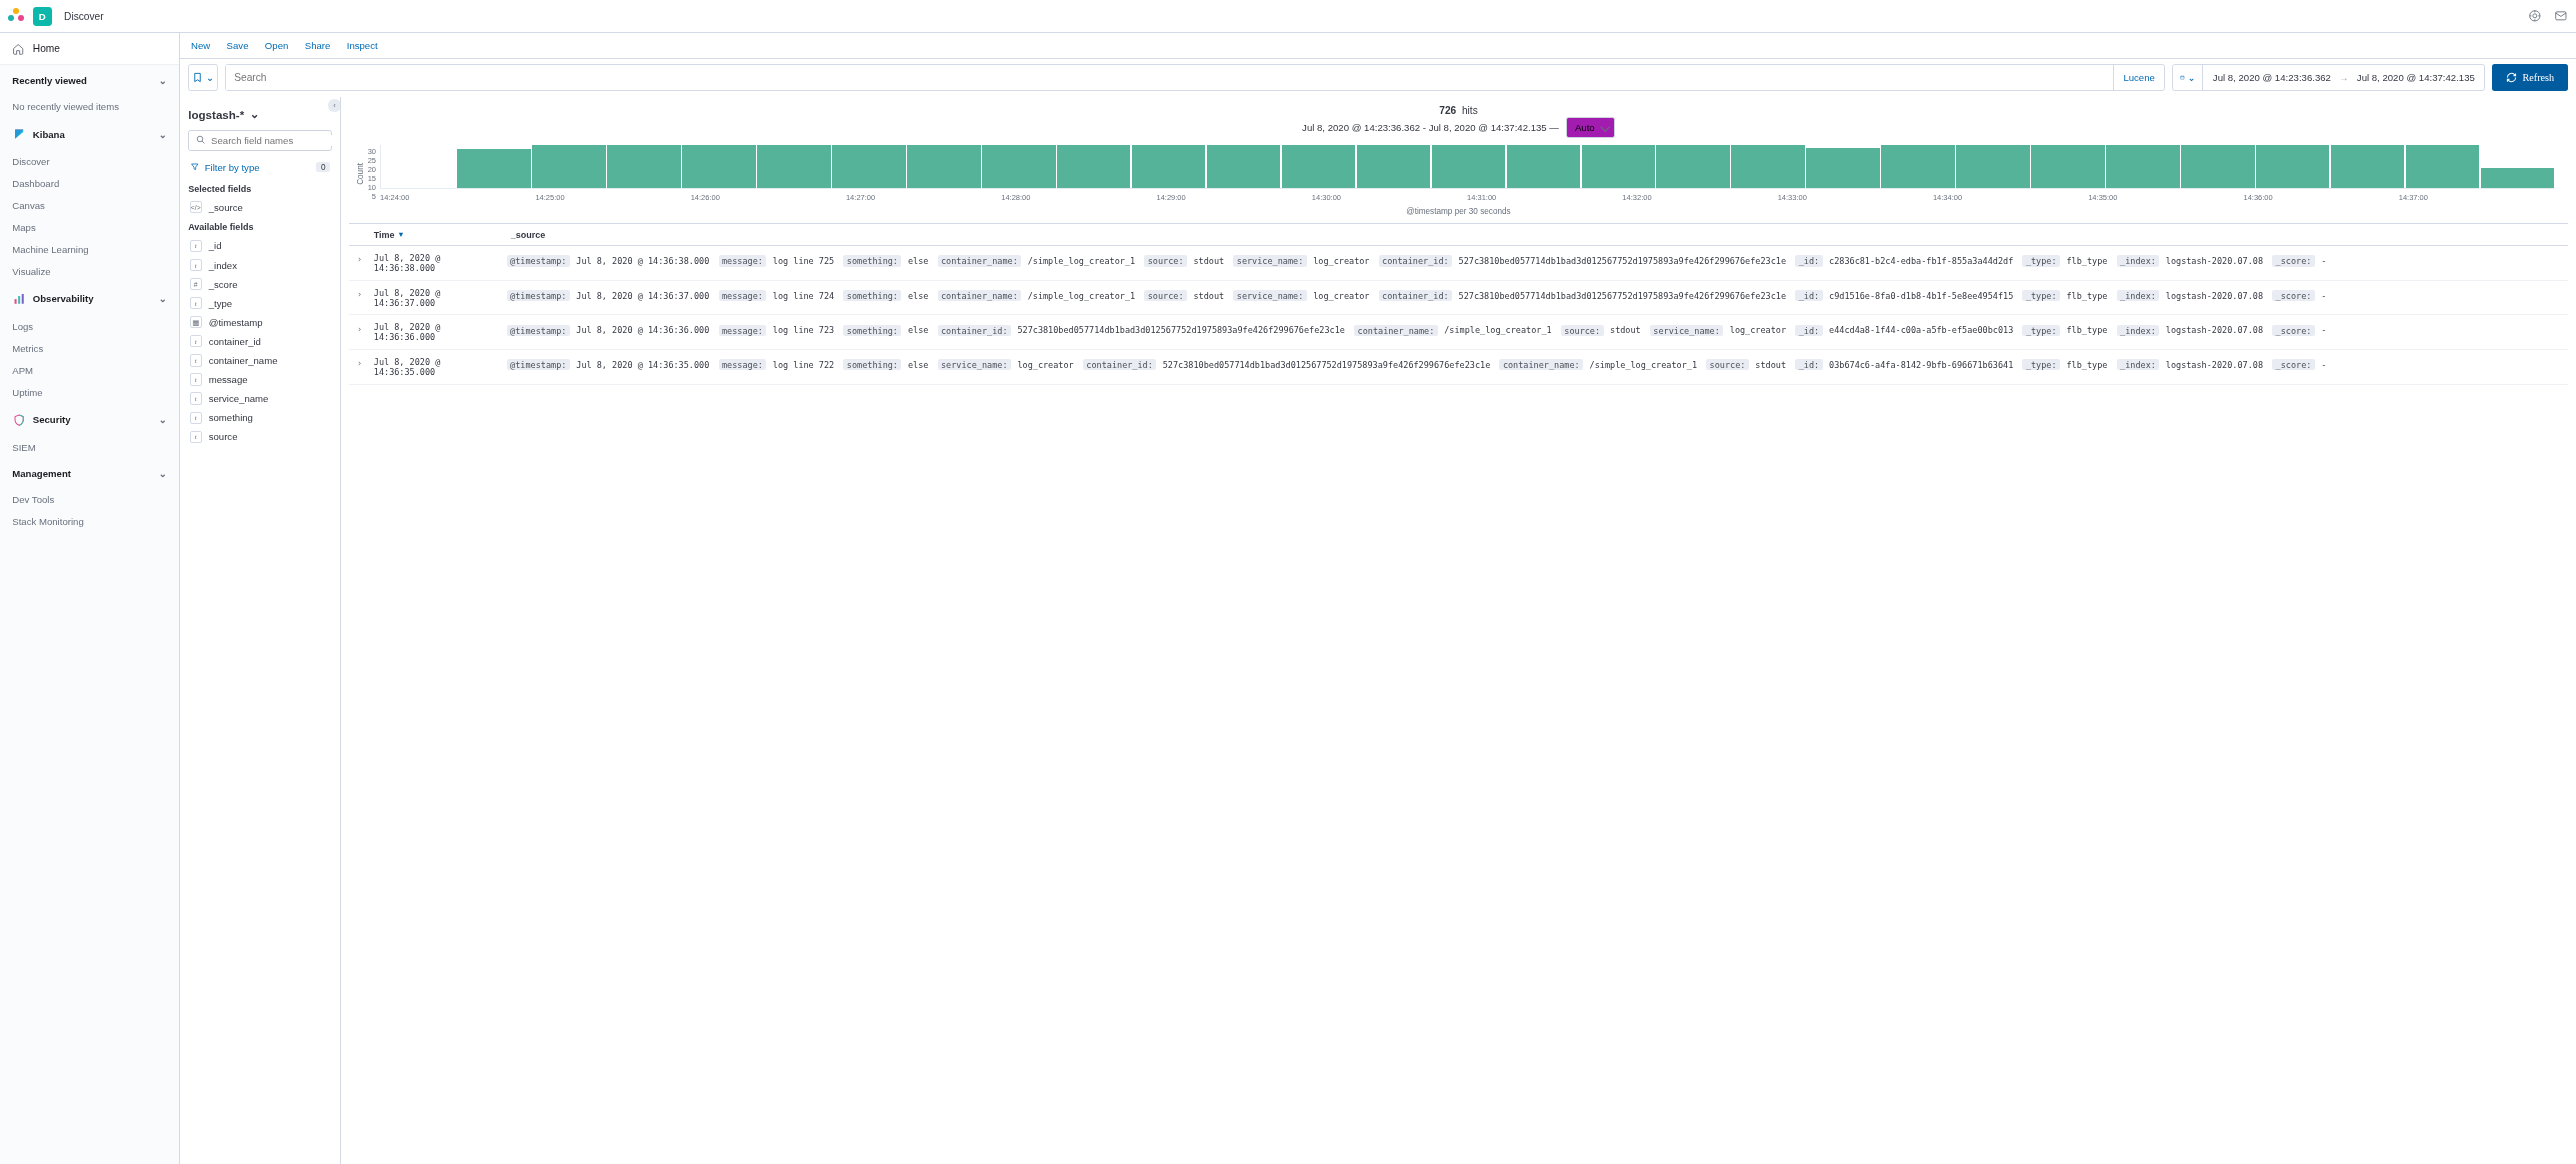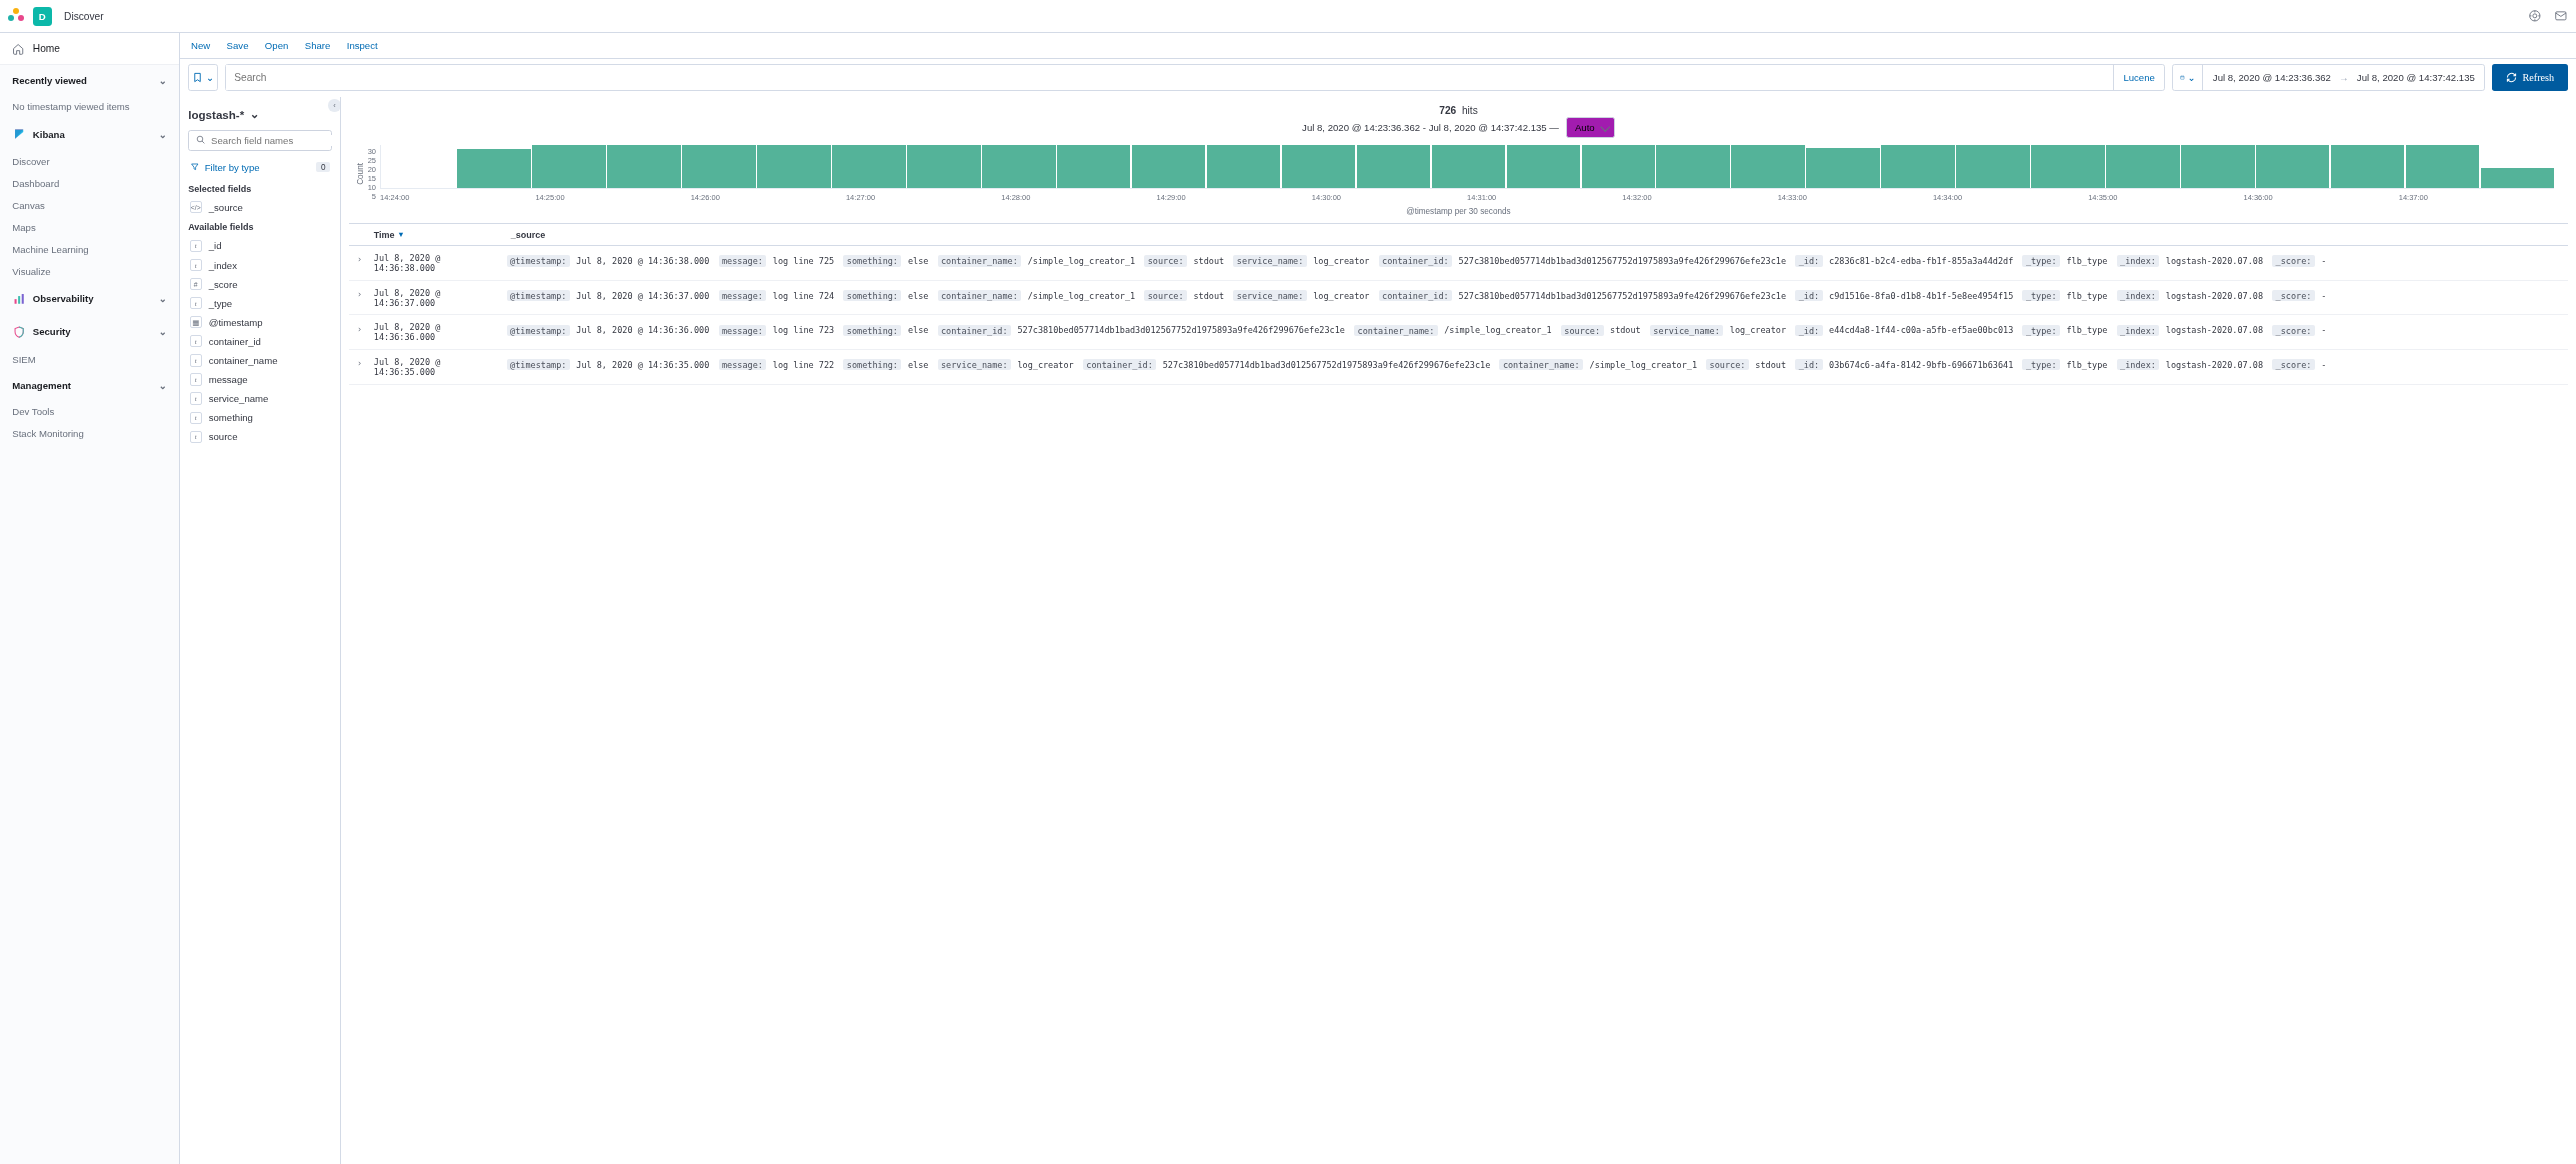--- a/index.html
+++ b/index.html
@@ -141,21 +141,21 @@
             <path d="M3 11l9-8 9 8v9a2 2 0 0 1-2 2h-4v-7h-6v7H5a2 2 0 0 1-2-2z"></path>
           </svg>
       </span>
       <span>Home</span>
     </div>
 
     <div class="nav-header">
       <span>Recently viewed</span>
       <span class="chev">⌄</span>
     </div>
-    <div class="nav-text-muted">No timestamp viewed items</div>
+    <div class="nav-text-muted">No recently viewed items</div>
 
     <div class="nav-header">
       <span style="display:flex; align-items:center;">
         <span class="nav-icon">
           <svg width="12.3" height="12.3" viewBox="0 0 24 24">
               <path d="M4 3h16L4 21z" fill="#e8478b"></path>
               <path d="M4 3h16v5L4 21z" fill="#00a9e0" opacity="0.85"></path>
             </svg>
         </span>
         <span>Kibana</span>
@@ -177,20 +177,26 @@
           <svg width="12.3" height="12.3" viewBox="0 0 24 24">
               <rect x="3" y="12" width="4" height="9" fill="#e8478b"></rect>
               <rect x="10" y="6" width="4" height="15" fill="#3ebeb0"></rect>
               <rect x="17" y="2" width="4" height="19" fill="#7a63d1"></rect>
             </svg>
         </span>
         <span>Observability</span>
       </span>
       <span class="chev">⌄</span>
     </div>
+    <div id="obs-items">
+        <a class="nav-link">Logs</a>
+        <a class="nav-link">Metrics</a>
+        <a class="nav-link">APM</a>
+        <a class="nav-link">Uptime</a>
+      </div>
 
     <div class="nav-header">
       <span style="display:flex; align-items:center;">
         <span class="nav-icon">
           <svg width="12.3" height="12.3" viewBox="0 0 24 24">
               <path d="M12 2l8 3v6c0 5-3.5 9-8 11-4.5-2-8-6-8-11V5z" fill="none" stroke="#e8478b" stroke-width="2"></path>
               <path d="M12 2l8 3v6c0 5-3.5 9-8 11" fill="none" stroke="#3ebeb0" stroke-width="2"></path>
             </svg>
         </span>
         <span>Security</span>

